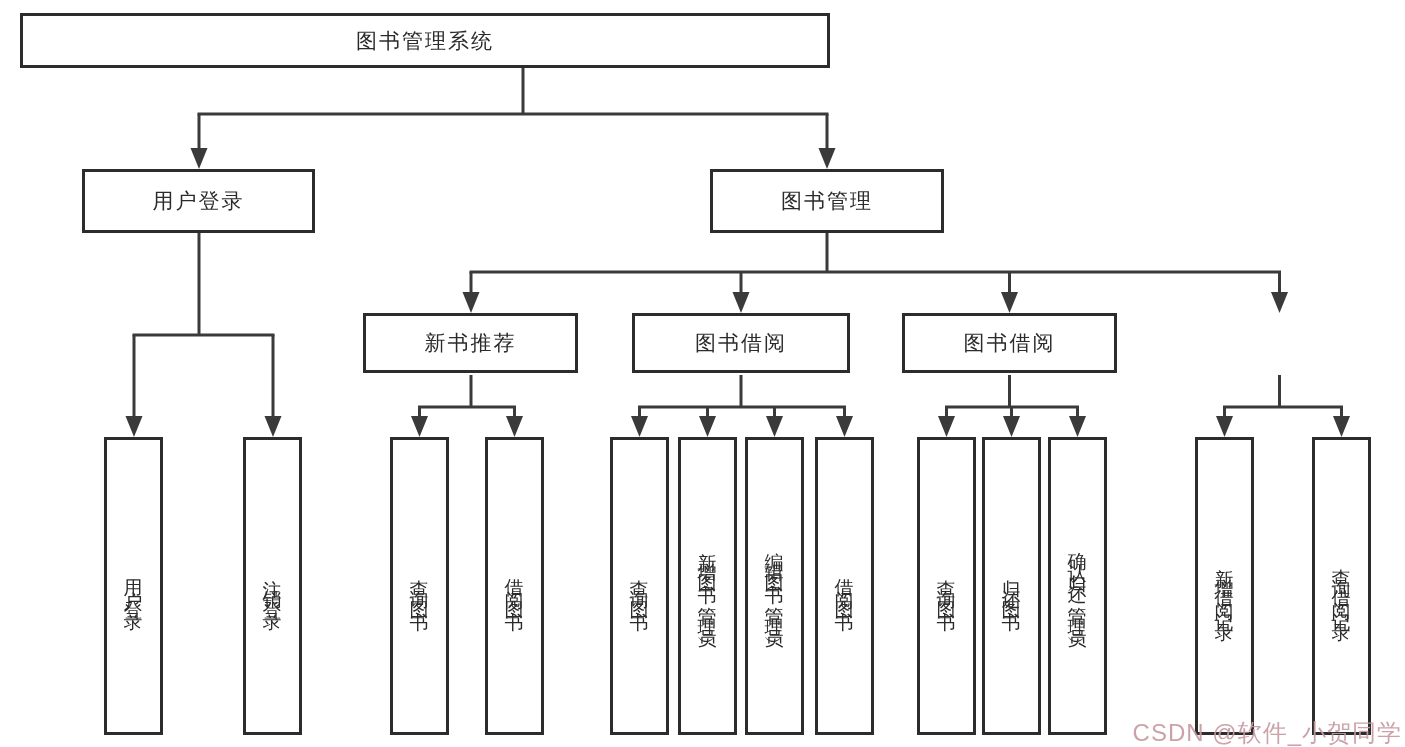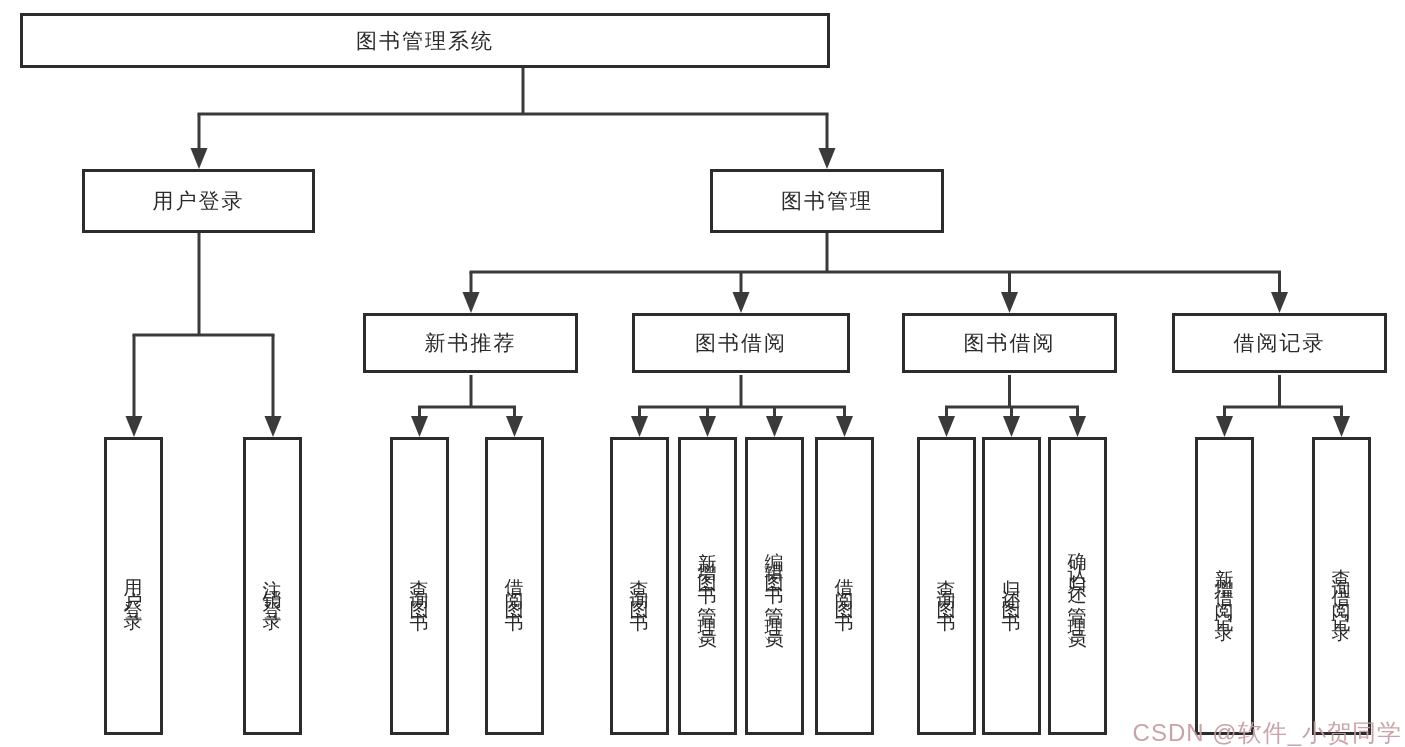--- a/index.html
+++ b/index.html
@@ -120,23 +120,20 @@
 
   <div class="node l3" style="left:363px;width:215px">
     <span>新书推荐</span>
   </div>
   <div class="node l3" style="left:632px;width:218px">
     <span>图书借阅</span>
   </div>
   <div class="node l3" style="left:902px;width:215px">
     <span>图书借阅</span>
   </div>
-  <div class="node l3" style="left:1172px;width:215px">
-    <span>借阅记录</span>
-  </div>
 
   <div class="node leaf" style="left:104px">
     <span class="vtext">用户登录</span>
   </div>
   <div class="node leaf" style="left:243px">
     <span class="vtext">注销登录</span>
   </div>
 
   <div class="node leaf" style="left:390px">
     <span class="vtext">查询图书</span>

